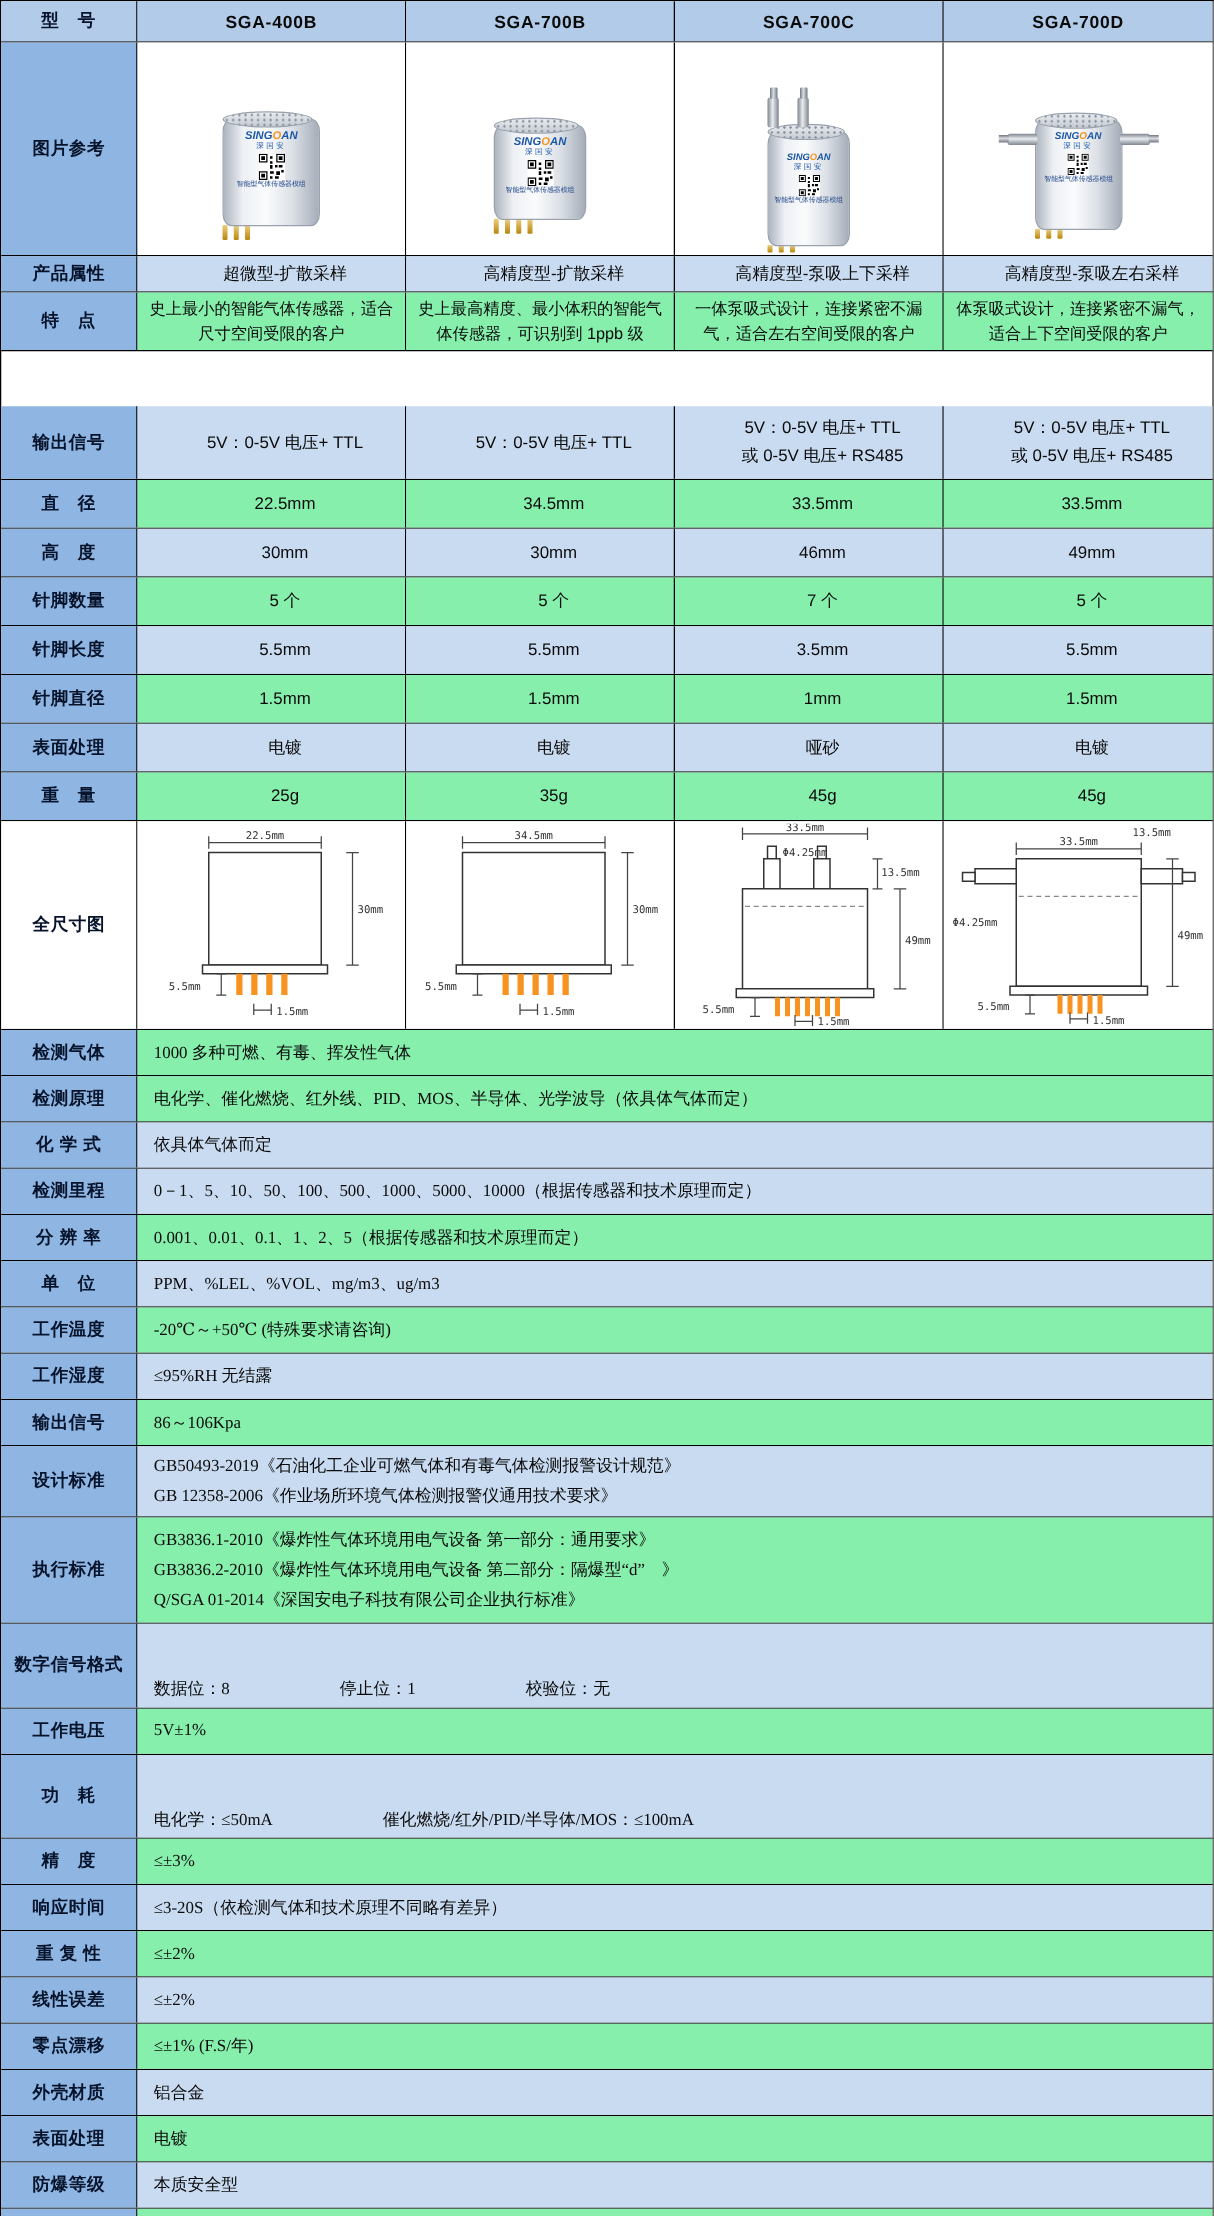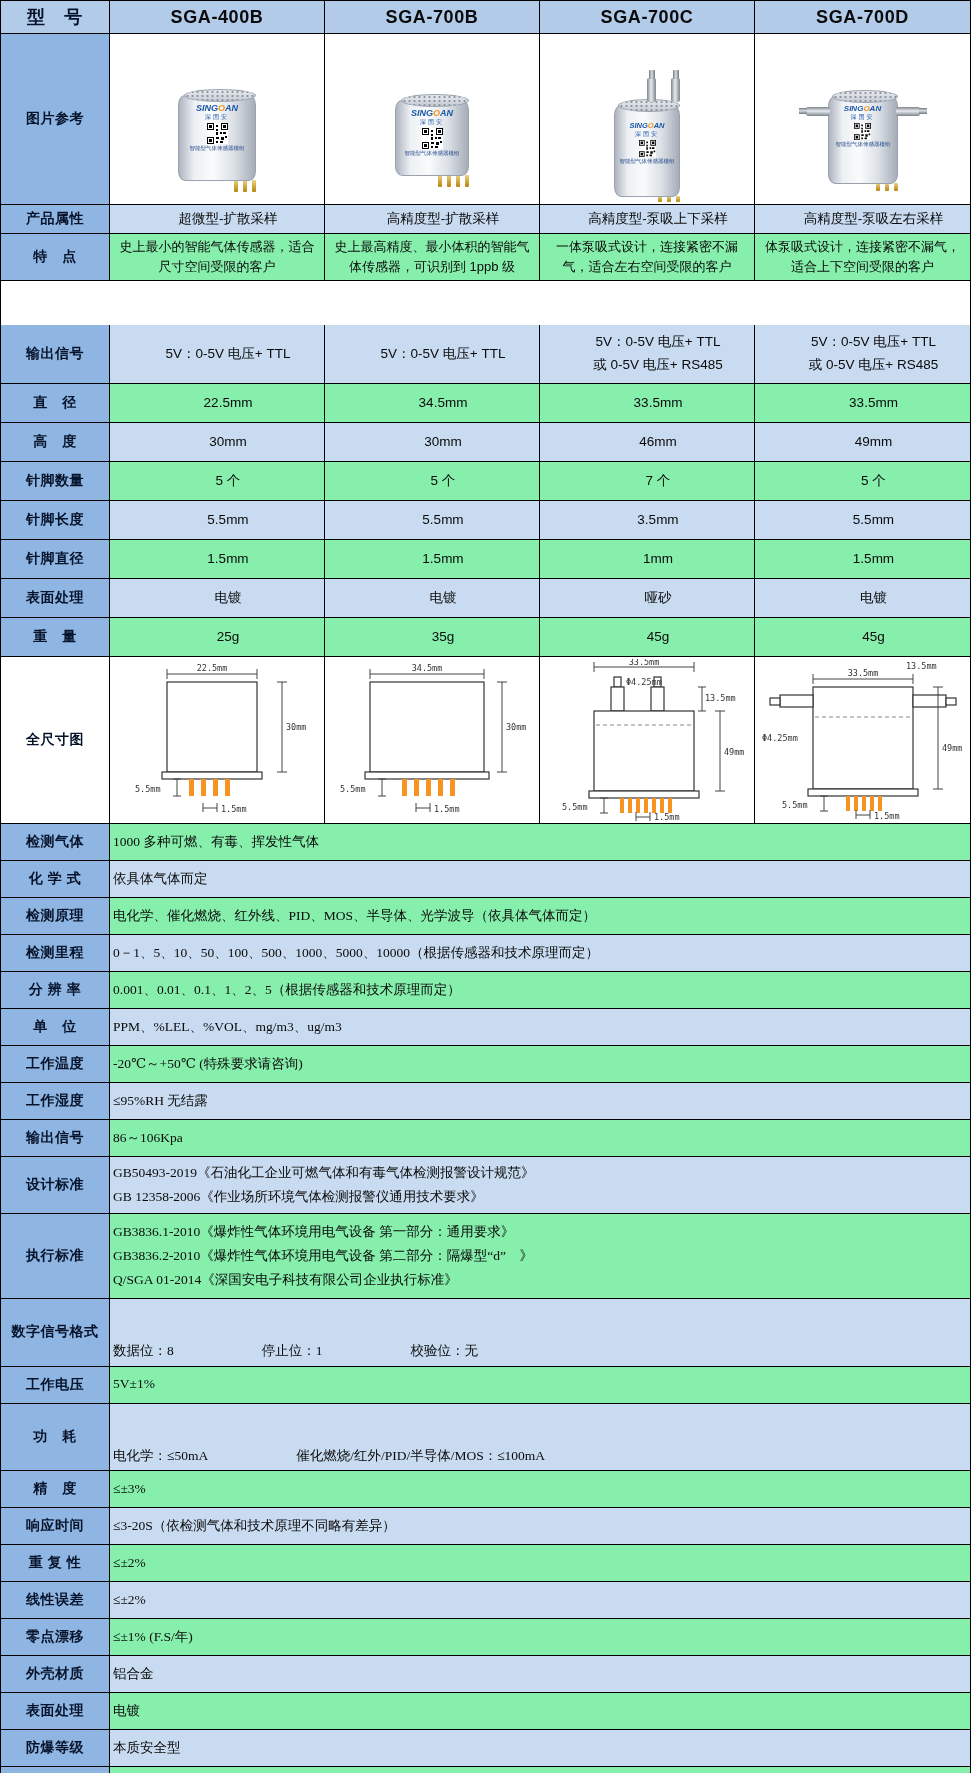--- a/index.html
+++ b/index.html
@@ -5,44 +5,44 @@
   html,body{margin:0;padding:0;background:#fff;}
   body{width:971px;font-family:"Liberation Sans","DejaVu Sans",sans-serif;color:#0a0a0a;}
   .spec-table{width:969px;border:1px solid #000;border-bottom:none;}
   .row{display:grid;grid-template-columns:109px 1fr 1fr 1fr 1fr;border-bottom:1px solid #000;}
   .frow{display:grid;grid-template-columns:109px 1fr;border-bottom:1px solid #000;}
   .cell{border-right:1px solid #000;display:flex;align-items:center;justify-content:center;
         text-align:center;padding:2px 6px;box-sizing:border-box;min-width:0;}
   .row > .cell:last-child,.frow > .cell:last-child{border-right:none;}
   .label-cell{background:#8fb6e2;font-weight:bold;font-size:14px;letter-spacing:.5px;color:#06132b;}
   .model-row{min-height:32px;}
-  .model-row .cell{background:#b2cbe9;font-weight:bold;font-size:18px;letter-spacing:.6px;}
+  .model-row .cell{background:#b2cbe9;font-weight:bold;font-size:14px;letter-spacing:.6px;}
   .image-row{min-height:134px;}
   .image-row .photo-cell{background:#fff;}
   .alt-a > .cell:not(.label-cell){background:#c9dbf1;}
   .alt-b > .cell:not(.label-cell){background:#86efac;}
   .spec-row{min-height:38px;font-size:13.5px;}
   .row-attr{min-height:28px;font-size:13.5px;}
   .row-feature{min-height:46px;font-size:13px;}
   .row-feature .cell{line-height:1.55;padding:3px 9px;}
   .row-output{min-height:58px;margin-top:44px;}
   .pre{white-space:pre-line;line-height:1.7;padding-left:28px;}
   .diagram-row{min-height:164px;}
   .diagram-row .cell{background:#fff;padding:2px;}
   
   .frow{font-size:13px;}
   .frow{min-height:36px;}
   .frow.two{min-height:56px;}
   .frow.three{min-height:84px;}
-  .frow .value-cell{justify-content:flex-start;text-align:left;padding-left:3px;
+  .frow .value-cell{justify-content:flex-start;text-align:left;padding-left:13px;
         font-family:"Liberation Serif","DejaVu Serif",serif;font-size:13.5px;line-height:1.8;}
   .frow .value-cell .vlines{display:block;}
   .parts{display:flex;gap:88px;flex-wrap:wrap;margin-top:38px;}
   
-  .sensor{display:flex;flex-direction:column;align-items:flex-end;position:relative;margin-top:42px;}
+  .sensor{display:flex;flex-direction:column;align-items:flex-start;position:relative;margin-top:42px;}
   .s-cap{height:13px;border:1px solid #98a1ac;border-radius:50%;
          background:radial-gradient(#8b939e 1px,transparent 1.3px),linear-gradient(#e8ebef,#c6ccd4);
          background-size:5px 4px,100% 100%;margin-bottom:-7px;z-index:2;box-sizing:border-box;}
   .s-body{position:relative;border:1px solid #98a1ac;border-radius:7px/10px;box-sizing:border-box;
          background:linear-gradient(90deg,#aeb5bf 0%,#edf0f4 20%,#fafbfc 45%,#dce1e7 72%,#a6adb8 100%);
          display:flex;flex-direction:column;align-items:center;justify-content:flex-start;padding-top:8px;}
   .brand{font-size:9px;font-weight:bold;font-style:italic;color:#1b57a6;line-height:1;white-space:nowrap;}
   .brand .o{color:#f7941d;}
   .brand-sub{font-size:6px;color:#1b57a6;letter-spacing:2px;line-height:1.4;white-space:nowrap;}
   .qr{width:21px;height:21px;margin:2px 0 1px;}
@@ -355,27 +355,27 @@
         <text x="184" y="92">49mm</text>
       </svg>
     </div>
   </div>
 
   <div id="full-rows">
       <div class="frow alt-b">
         <div class="cell label-cell">检测气体</div>
         <div class="cell value-cell">1000 多种可燃、有毒、挥发性气体</div>
       </div>
+      <div class="frow alt-b">
+        <div class="cell label-cell">检测原理</div>
+        <div class="cell value-cell">电化学、催化燃烧、红外线、PID、MOS、半导体、光学波导（依具体气体而定）</div>
+      </div>
       <div class="frow alt-a">
         <div class="cell label-cell">化 学 式</div>
         <div class="cell value-cell">依具体气体而定</div>
-      </div>
-      <div class="frow alt-b">
-        <div class="cell label-cell">检测原理</div>
-        <div class="cell value-cell">电化学、催化燃烧、红外线、PID、MOS、半导体、光学波导（依具体气体而定）</div>
       </div>
       <div class="frow alt-a">
         <div class="cell label-cell">检测里程</div>
         <div class="cell value-cell">0－1、5、10、50、100、500、1000、5000、10000（根据传感器和技术原理而定）</div>
       </div>
       <div class="frow alt-b">
         <div class="cell label-cell">分 辨 率</div>
         <div class="cell value-cell">0.001、0.01、0.1、1、2、5（根据传感器和技术原理而定）</div>
       </div>
       <div class="frow alt-a">

